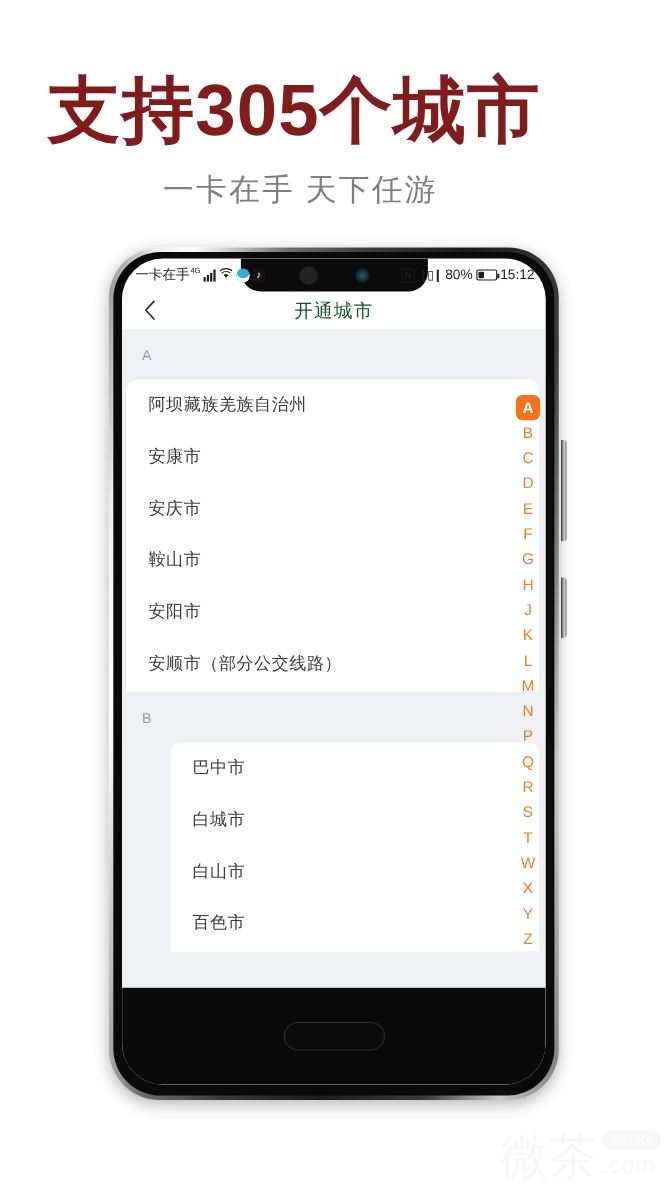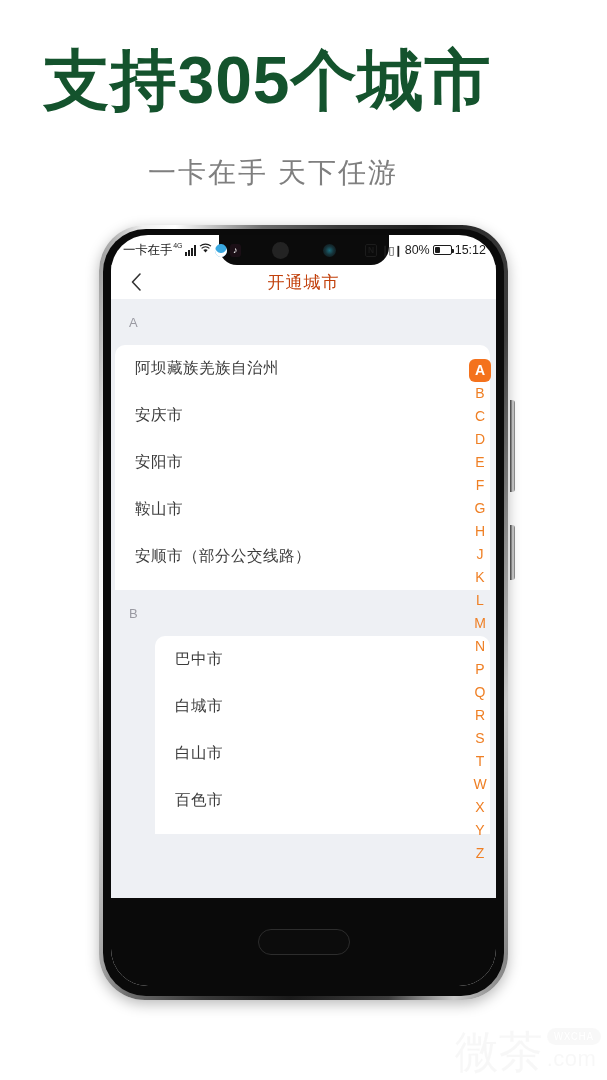--- a/index.html
+++ b/index.html
@@ -7,25 +7,25 @@
     width: 607px; height: 1080px;
     background: #ffffff;
     font-family: "Liberation Sans", "DejaVu Sans", sans-serif;
     overflow: hidden;
   }
 
   .page { position: relative; width: 607px; height: 1080px; background: #fff; }
 
   
   .promo-headline {
-    position: absolute; top: 46px; left: 0; width: 535px;
+    position: absolute; top: 66px; left: 0; width: 535px;
     text-align: center;
     font-size: 66px; font-weight: bold;
     letter-spacing: 1px;
-    color: #14532d;
+    color: #7f1d1d;
     line-height: 1.05;
     white-space: nowrap;
   }
   .promo-sub {
     position: absolute; top: 154px; left: 0; width: 546px;
     text-align: center;
     font-size: 28px; color: #7f7f7f; letter-spacing: 2px;
     white-space: nowrap;
   }
 
@@ -127,39 +127,39 @@
   .navbar {
     position: relative; height: 34px; background: #fff;
     display: flex; align-items: center; justify-content: center;
   }
   .nav-back {
     position: absolute; left: 14px; top: 50%; transform: translateY(-50%);
     width: 22px; height: 22px;
     display: flex; align-items: center; justify-content: center;
     cursor: pointer;
   }
-  .nav-title { font-size: 17px; color: #c2410c; letter-spacing: 1px; }
+  .nav-title { font-size: 17px; color: #14532d; letter-spacing: 1px; }
 
   
   .list-area {
     position: relative;
     height: calc(100% - 64px - 88px);
     background: #eef0f4;
     overflow: hidden;
   }
   .section-head {
     height: 46px; display: flex; align-items: center;
     padding-left: 18px; font-size: 13px; color: #9a9aa2;
     background: #eef0f4;
   }
   .card {
     background: #ffffff;
     border-radius: 10px 10px 0 0;
     margin: 0 6px 0 4px;
-    padding: 0 0 10px 0;
+    padding: 0 0 2px 0;
   }
   .card.last { border-radius: 10px 10px 0 0; margin-left: 44px; }
   .city-row {
     height: 47px; display: flex; align-items: center;
     padding-left: 20px; font-size: 15.5px; color: #3b3b3b;
     letter-spacing: .5px;
   }
 
   
   .index-bar {
@@ -265,23 +265,24 @@
               </svg>
           </div>
           <div class="nav-title">开通城市</div>
         </div>
 
         <div class="list-area">
 
           <div class="section-head">A</div>
           <div class="card">
             <div class="city-row">阿坝藏族羌族自治州</div>
+            <div class="city-row">安康市</div>
             <div class="city-row">安庆市</div>
+            <div class="city-row">鞍山市</div>
             <div class="city-row">安阳市</div>
-            <div class="city-row">鞍山市</div>
             <div class="city-row">安顺市（部分公交线路）</div>
           </div>
 
           <div class="section-head">B</div>
           <div class="card last">
             <div class="city-row">巴中市</div>
             <div class="city-row">白城市</div>
             <div class="city-row">白山市</div>
             <div class="city-row">百色市</div>
           </div>

